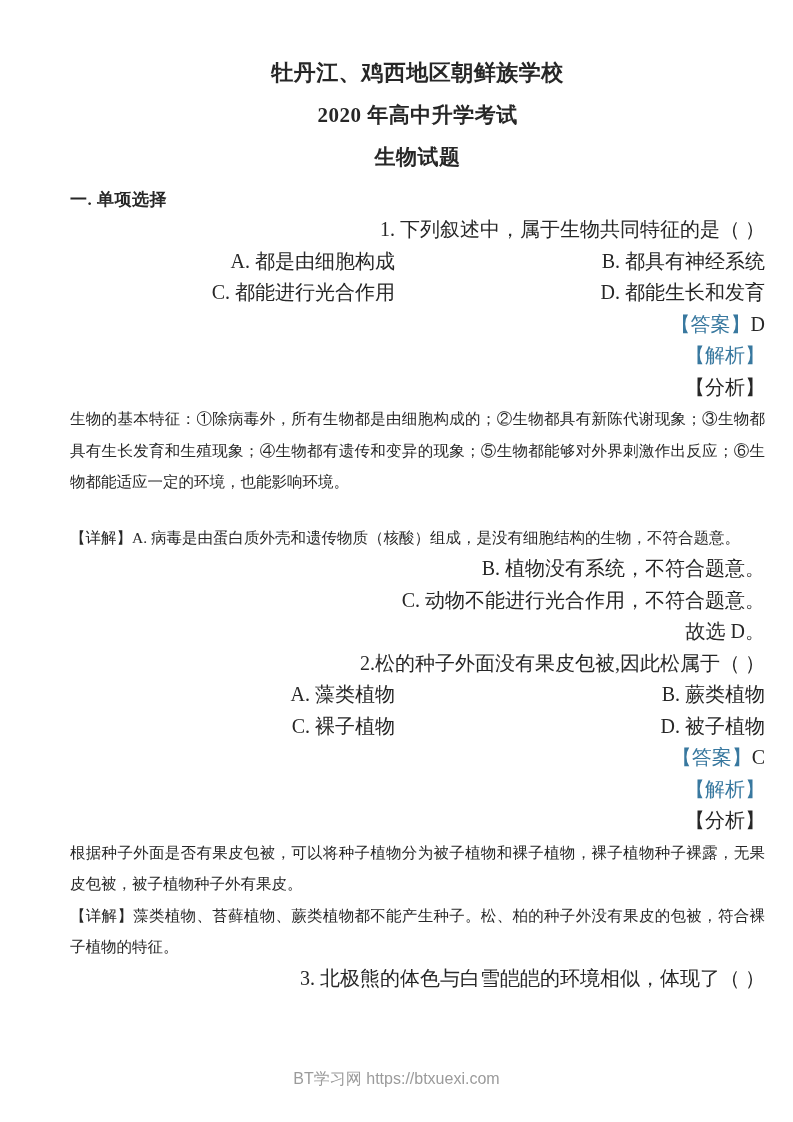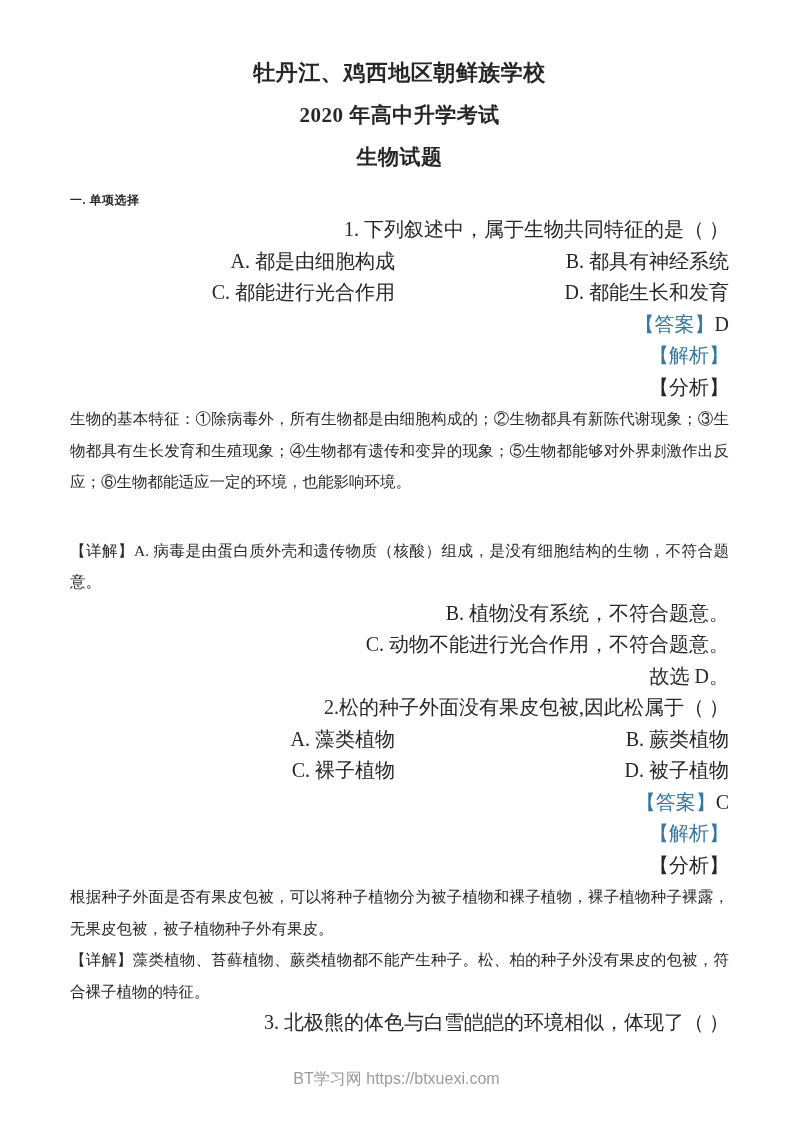--- a/index.html
+++ b/index.html
@@ -4,32 +4,32 @@
 <style>
   * { margin: 0; padding: 0; box-sizing: border-box; }
   html, body { width: 793px; height: 1122px; }
   body {
     background: #ffffff;
     font-family: "Liberation Serif", "DejaVu Serif", serif;
     color: var(--body_text, #272727);
     position: relative;
     overflow: hidden;
   }
-  .page { padding: 60px 64px 0 70px; }
+  .page { padding: 60px 28px 0 70px; }
   .titles { text-align: center; }
   .title-line {
     font-size: 22px;
     font-weight: bold;
     line-height: 26px;
     margin-bottom: 16px;
     letter-spacing: 0.5px;
   }
   .title-line.sub { font-size: 21px; }
   .section-heading {
-    font-size: 12px;
+    font-size: 17px;
     font-weight: bold;
     margin-top: 16px;
     line-height: 28px;
     letter-spacing: 0.5px;
   }
   .line {
     font-size: 20px;
     line-height: 31.5px;
     white-space: nowrap;
     text-align: right;
@@ -37,21 +37,21 @@
   .para {
     font-size: 15.5px;
     line-height: 31.5px;
     text-align: justify;
   }
   .opt-grid {
     display: grid;
     grid-template-columns: 325px 1fr;
   }
   .accent { color: var(--accent, #38789f); }
-  .detail-first { margin-top: 37px; }
+  .detail-first { margin-top: 24px; }
   .footer {
     position: absolute;
     bottom: 32px;
     left: 0;
     width: 100%;
     text-align: center;
     font-family: "Liberation Sans", "DejaVu Sans", sans-serif;
     font-size: 16px;
     color: var(--footer_text, #9b9b9b);
     margin-top: 20px;

